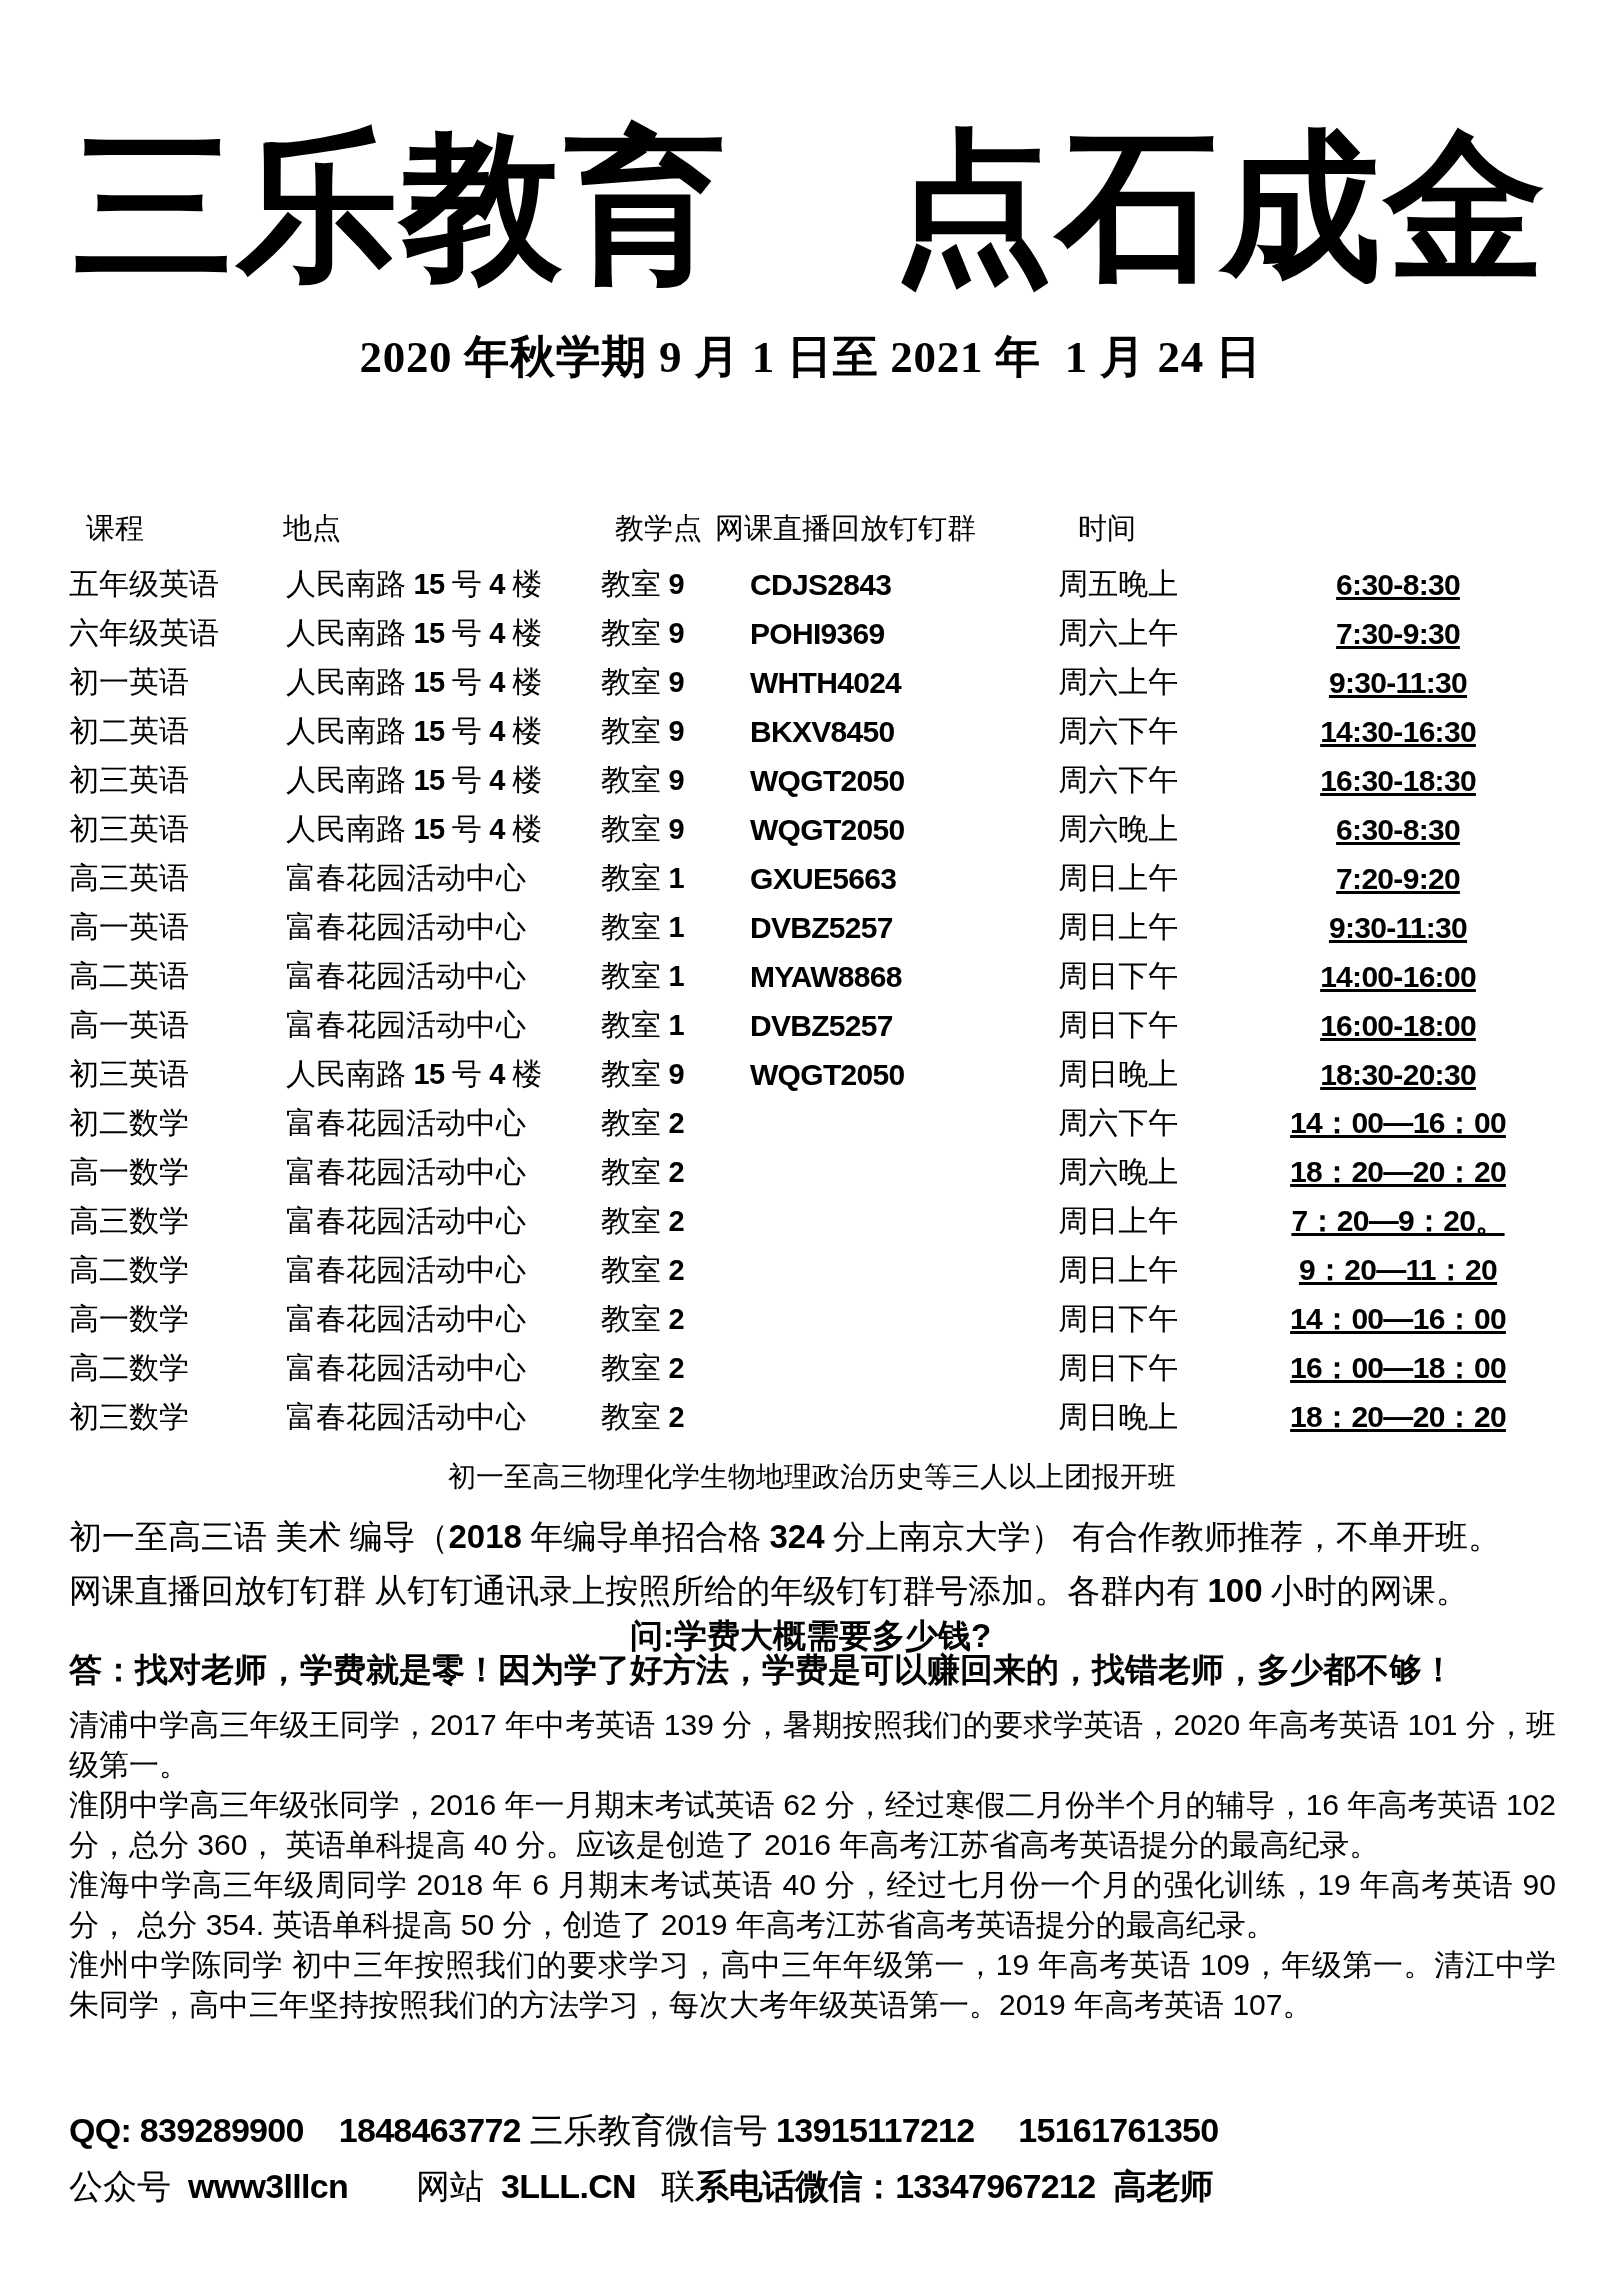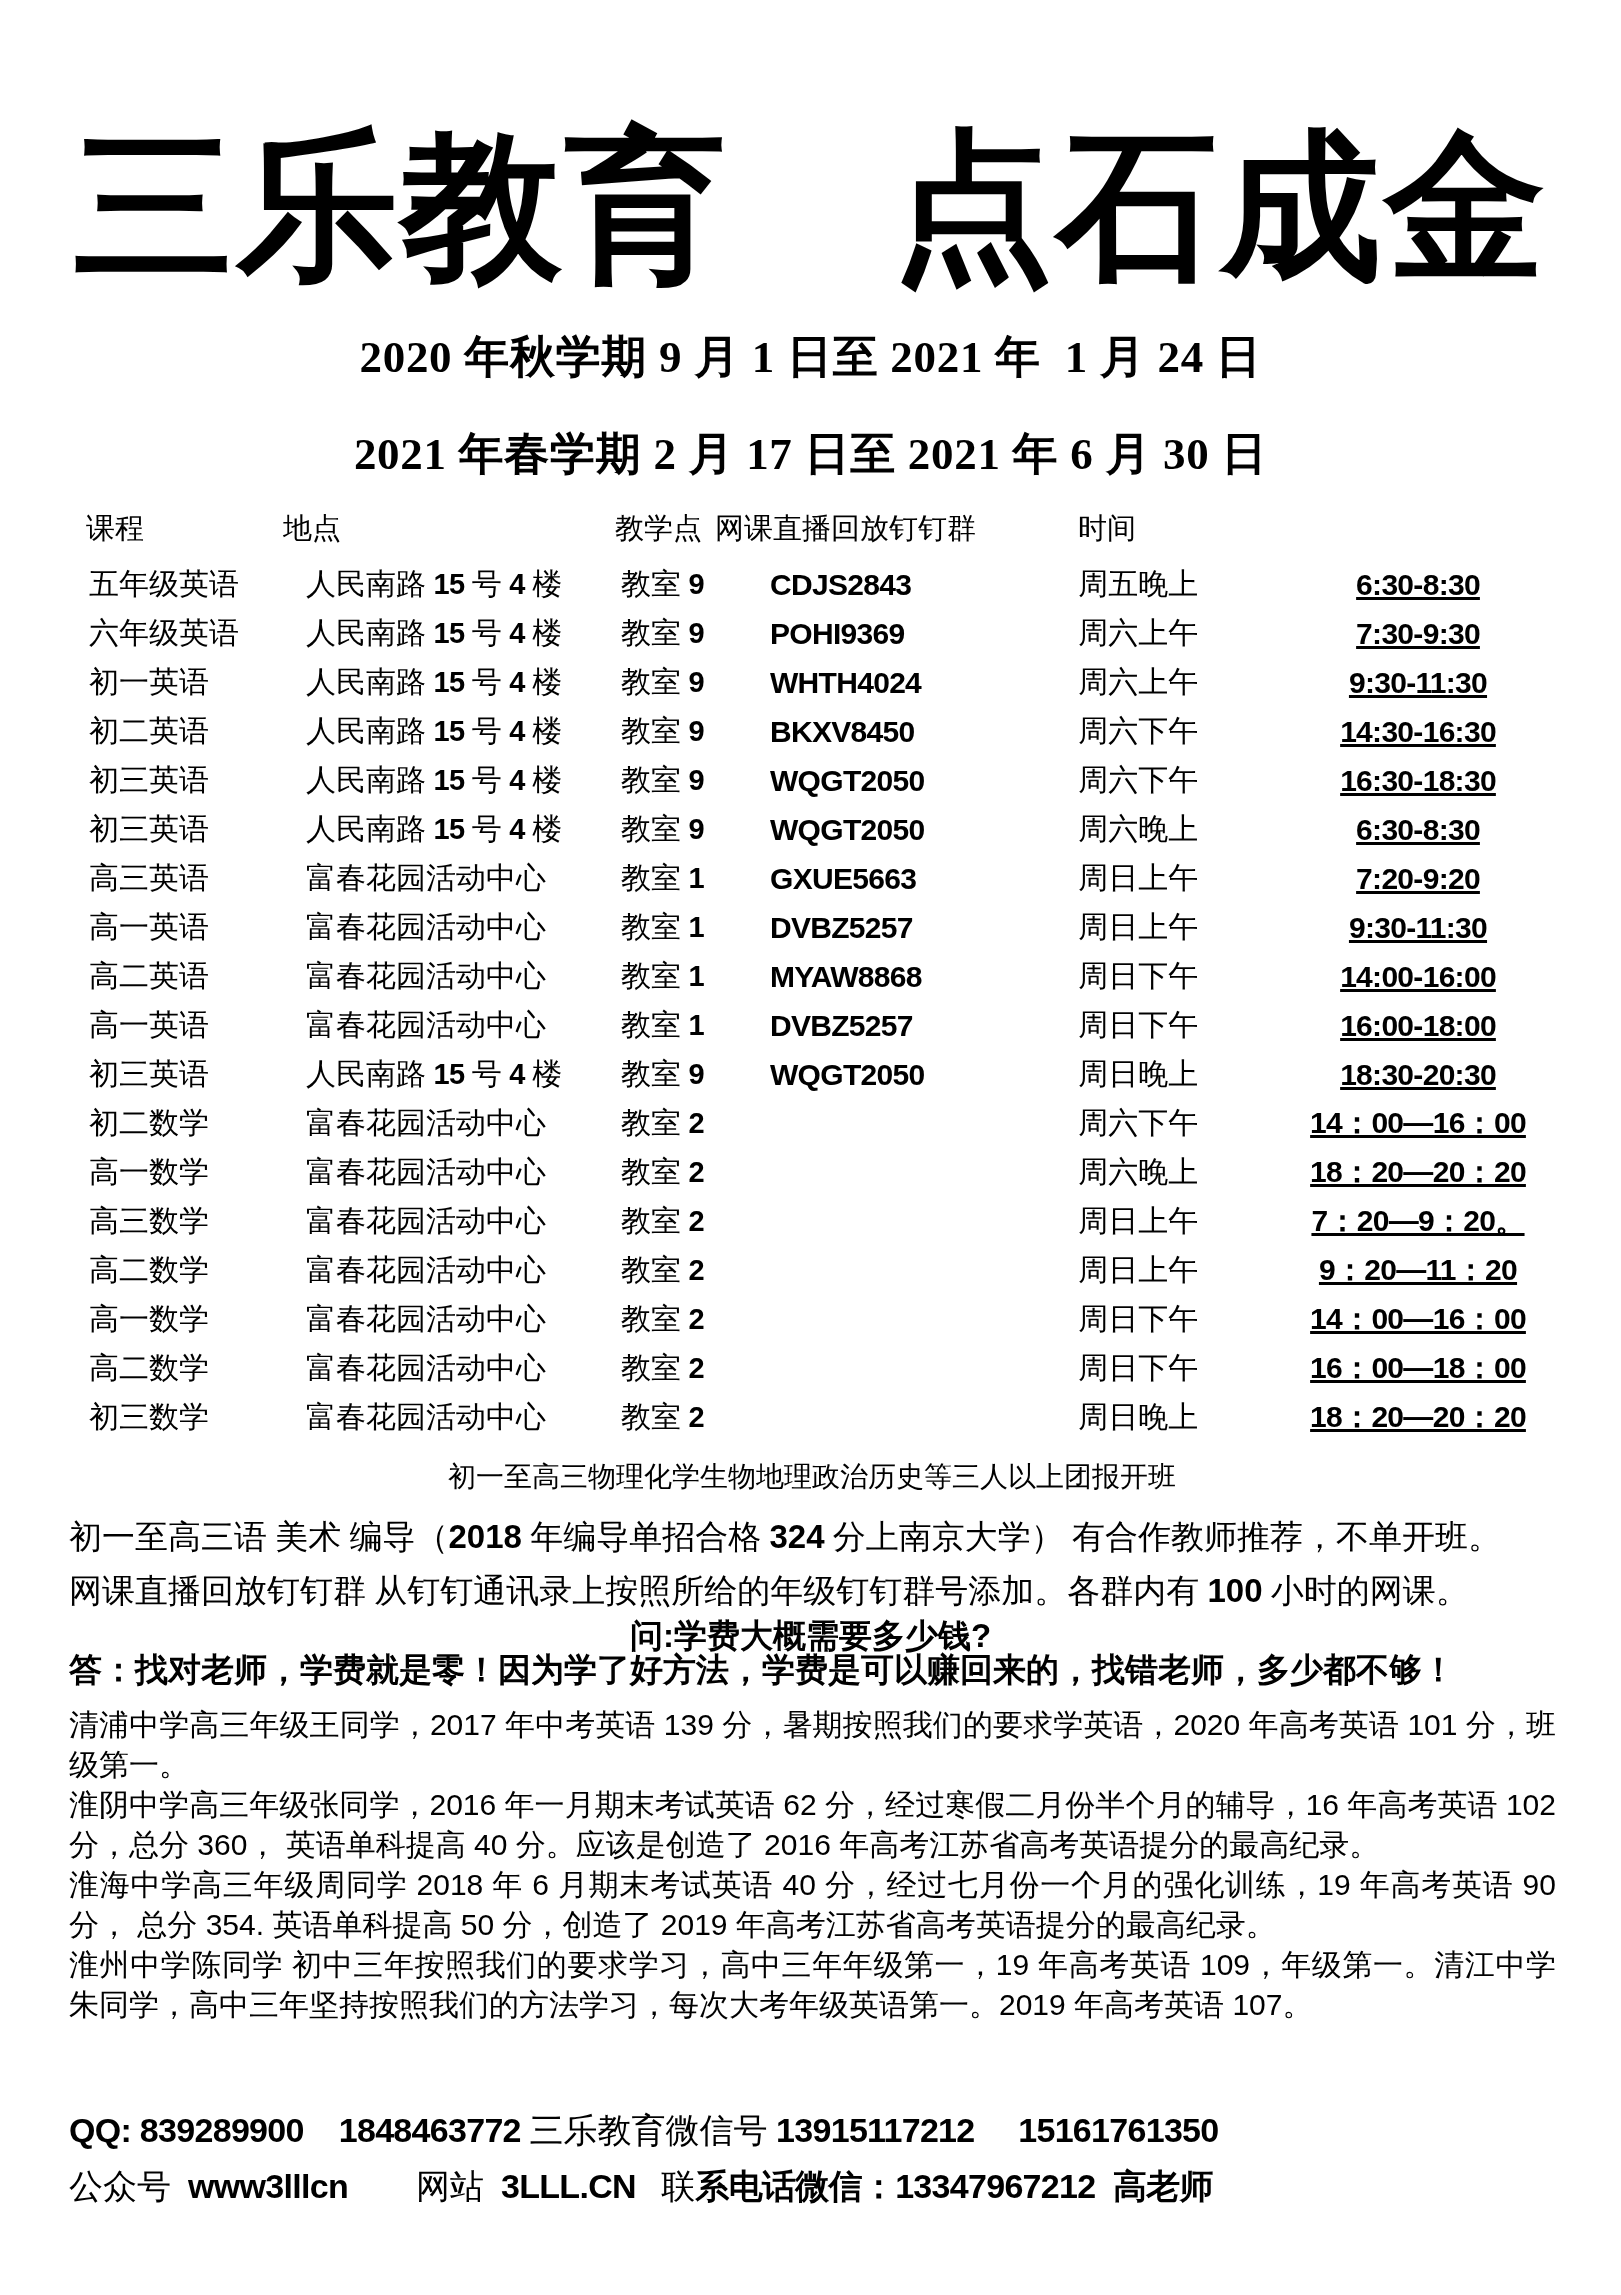--- a/index.html
+++ b/index.html
@@ -14,21 +14,21 @@
   .date1{top:332px}
   .date2{top:429px}
 
   .thead{position:absolute;top:509px;left:0;right:0;height:38px;
          font:400 29px/38px "Liberation Serif",serif;}
   .th{position:absolute;white-space:pre;}
   .th-course{left:86px}.th-loc{left:283px}.th-point{left:615px}.th-group{left:715px}.th-time{left:1078px}
 
   .tbody{position:absolute;top:560px;left:69px;width:1484px;}
   .trow{display:grid;grid-template-columns:217px 315px 149px 304px 221px 246px;
-        height:49px;align-items:center;font-size:30px;font-family:"Liberation Serif",serif;margin-left:20px;}
+        height:49px;align-items:center;font-size:30px;font-family:"Liberation Serif",serif;}
   .cell{white-space:pre;overflow:visible;}
   .c-group{font-family:"Liberation Sans",sans-serif;font-weight:700;letter-spacing:-0.7px;}
   .c-time{font-family:"Liberation Sans",sans-serif;font-weight:700;text-align:center;letter-spacing:-0.7px;text-decoration:underline;}
   .c-day{padding-left:4.3px;}
   .num{font-family:"Liberation Sans",sans-serif;font-weight:700;font-size:29px;letter-spacing:-0.7px;}
 
   .note{position:absolute;left:69px;width:1486px;white-space:pre-wrap;
         font-family:"Liberation Serif",serif;}
   .note-team{top:1458px;text-align:center;font-size:28px;}
   .note-art{top:1515px;font-size:33px;}
@@ -51,21 +51,20 @@
   .contact .seg-num,.contact .seg-bold{letter-spacing:-0.7px;}
 </style>
 </head>
 <body>
 
 <div class="page">
 
   <div class="title">三乐教育　点石成金</div>
 
   <div class="date date1">2020 年秋学期 9 月 1 日至 2021 年  1 月 24 日</div>
-  <div class="date date2">2021 年春学期 2 月 17 日至 2021 年 6 月 30 日</div>
 
   <div class="thead">
     <span class="th th-course">课程</span>
     <span class="th th-loc">地点</span>
     <span class="th th-point">教学点</span>
     <span class="th th-group">网课直播回放钉钉群</span>
     <span class="th th-time">时间</span>
   </div>
 
   <div class="tbody" id="table-rows">

